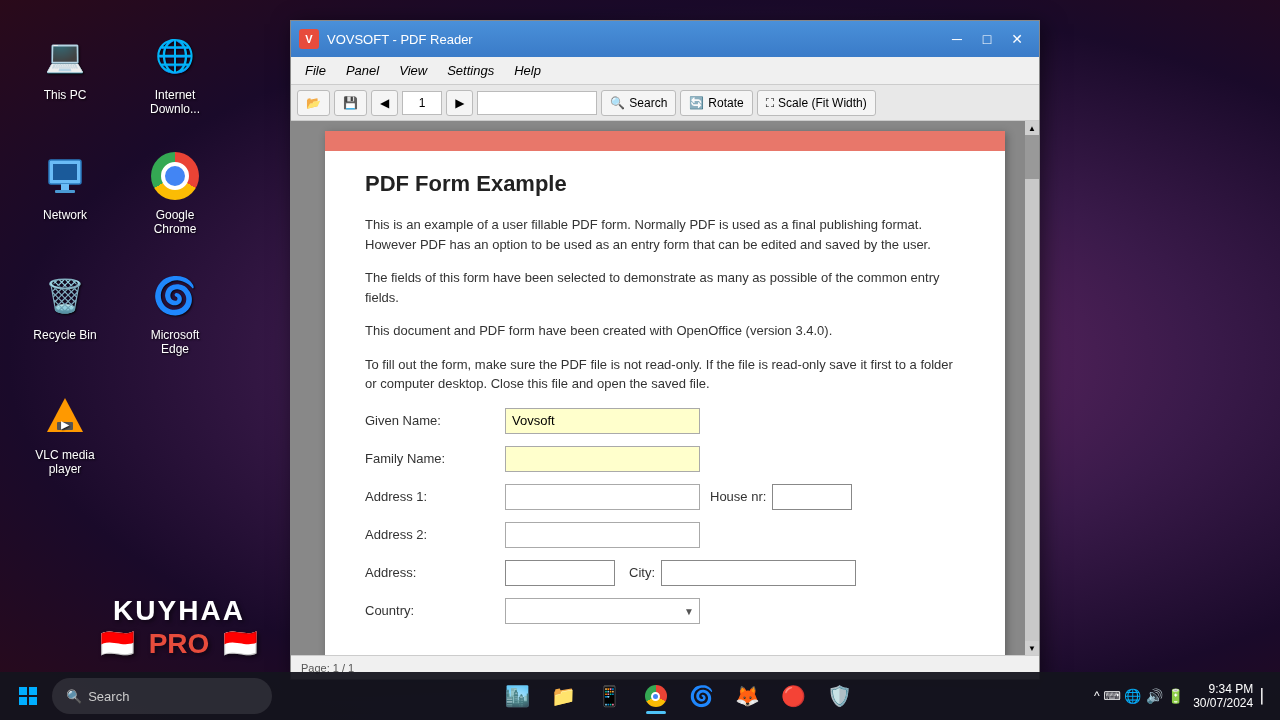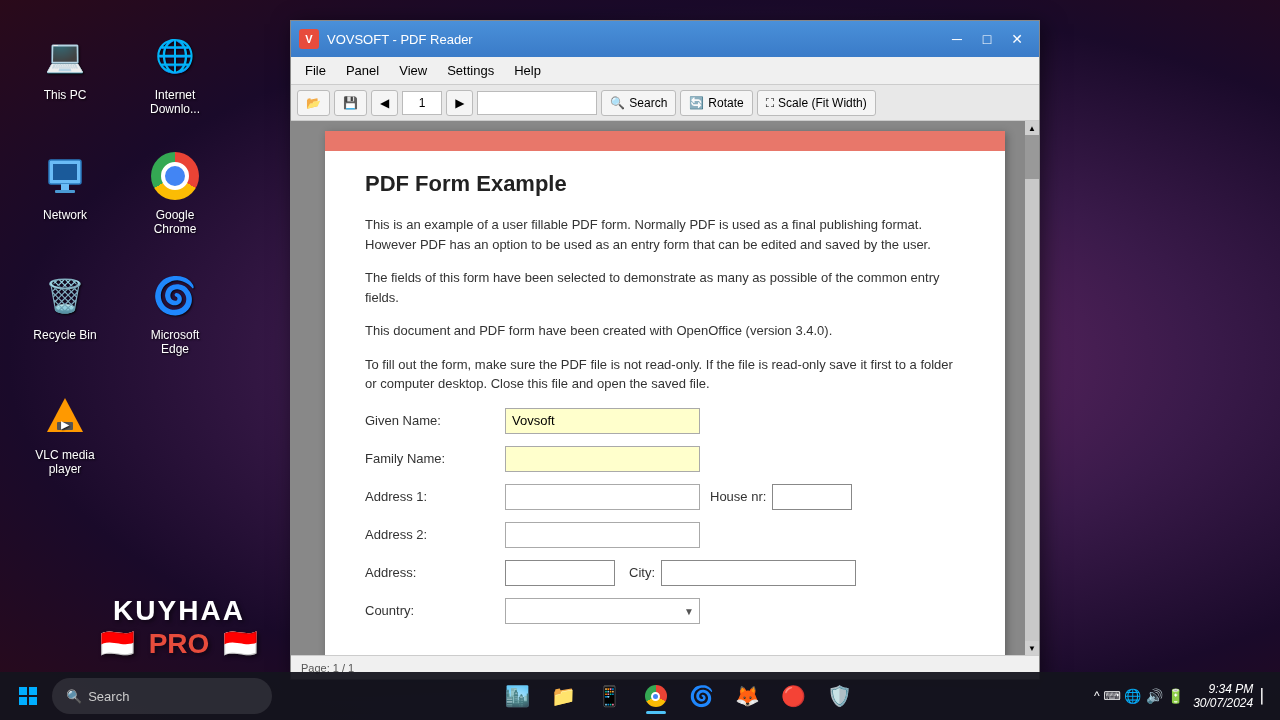--- a/index.html
+++ b/index.html
@@ -97,21 +97,21 @@
       position: absolute;
       bottom: 2px; left: 50%; transform: translateX(-50%);
       width: 20px; height: 3px;
       background: #4fc3f7;
       border-radius: 2px;
     }
     .taskbar-right {
       display: flex; align-items: center; gap: 8px;
       padding-left: 8px;
     }
-    .taskbar-time { color: white; font-size: 12px; text-align: right; font-style: italic; }
+    .taskbar-time { color: white; font-size: 12px; text-align: right; }
     .taskbar-icons { display: flex; align-items: center; gap: 4px; color: white; font-size: 14px; }
 
     
     .kuyhaa {
       position: absolute;
       bottom: 60px;
       left: 100px;
       color: white;
       font-size: 28px;
       font-weight: bold;
@@ -172,20 +172,21 @@
       display: flex;
       align-items: center;
       padding: 0 4px;
       border-bottom: 1px solid #ccc;
     }
     .pdf-menu-item {
       padding: 4px 10px;
       font-size: 13px;
       cursor: pointer;
       border-radius: 3px;
+      font-style: italic;
     }
 
     
     .pdf-toolbar {
       background: #e8e8e8;
       height: 36px;
       display: flex;
       align-items: center;
       padding: 0 6px;
       gap: 4px;

